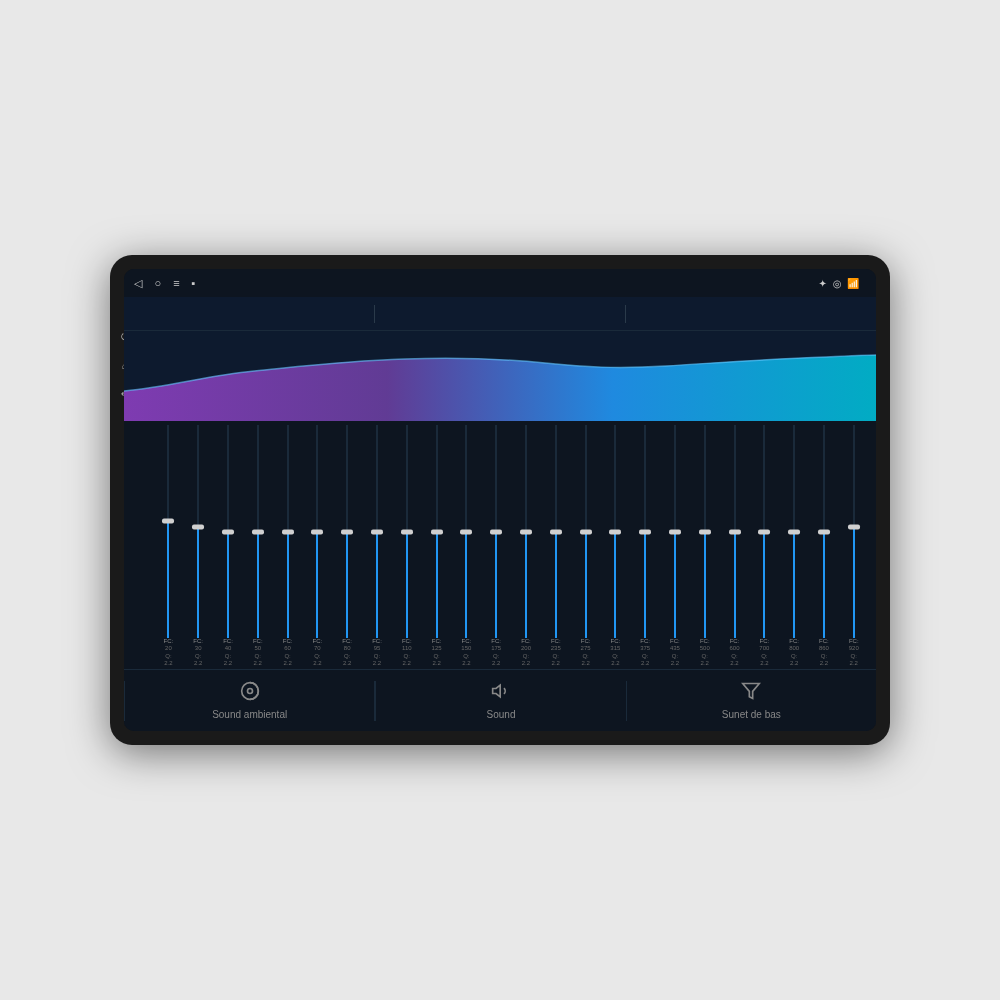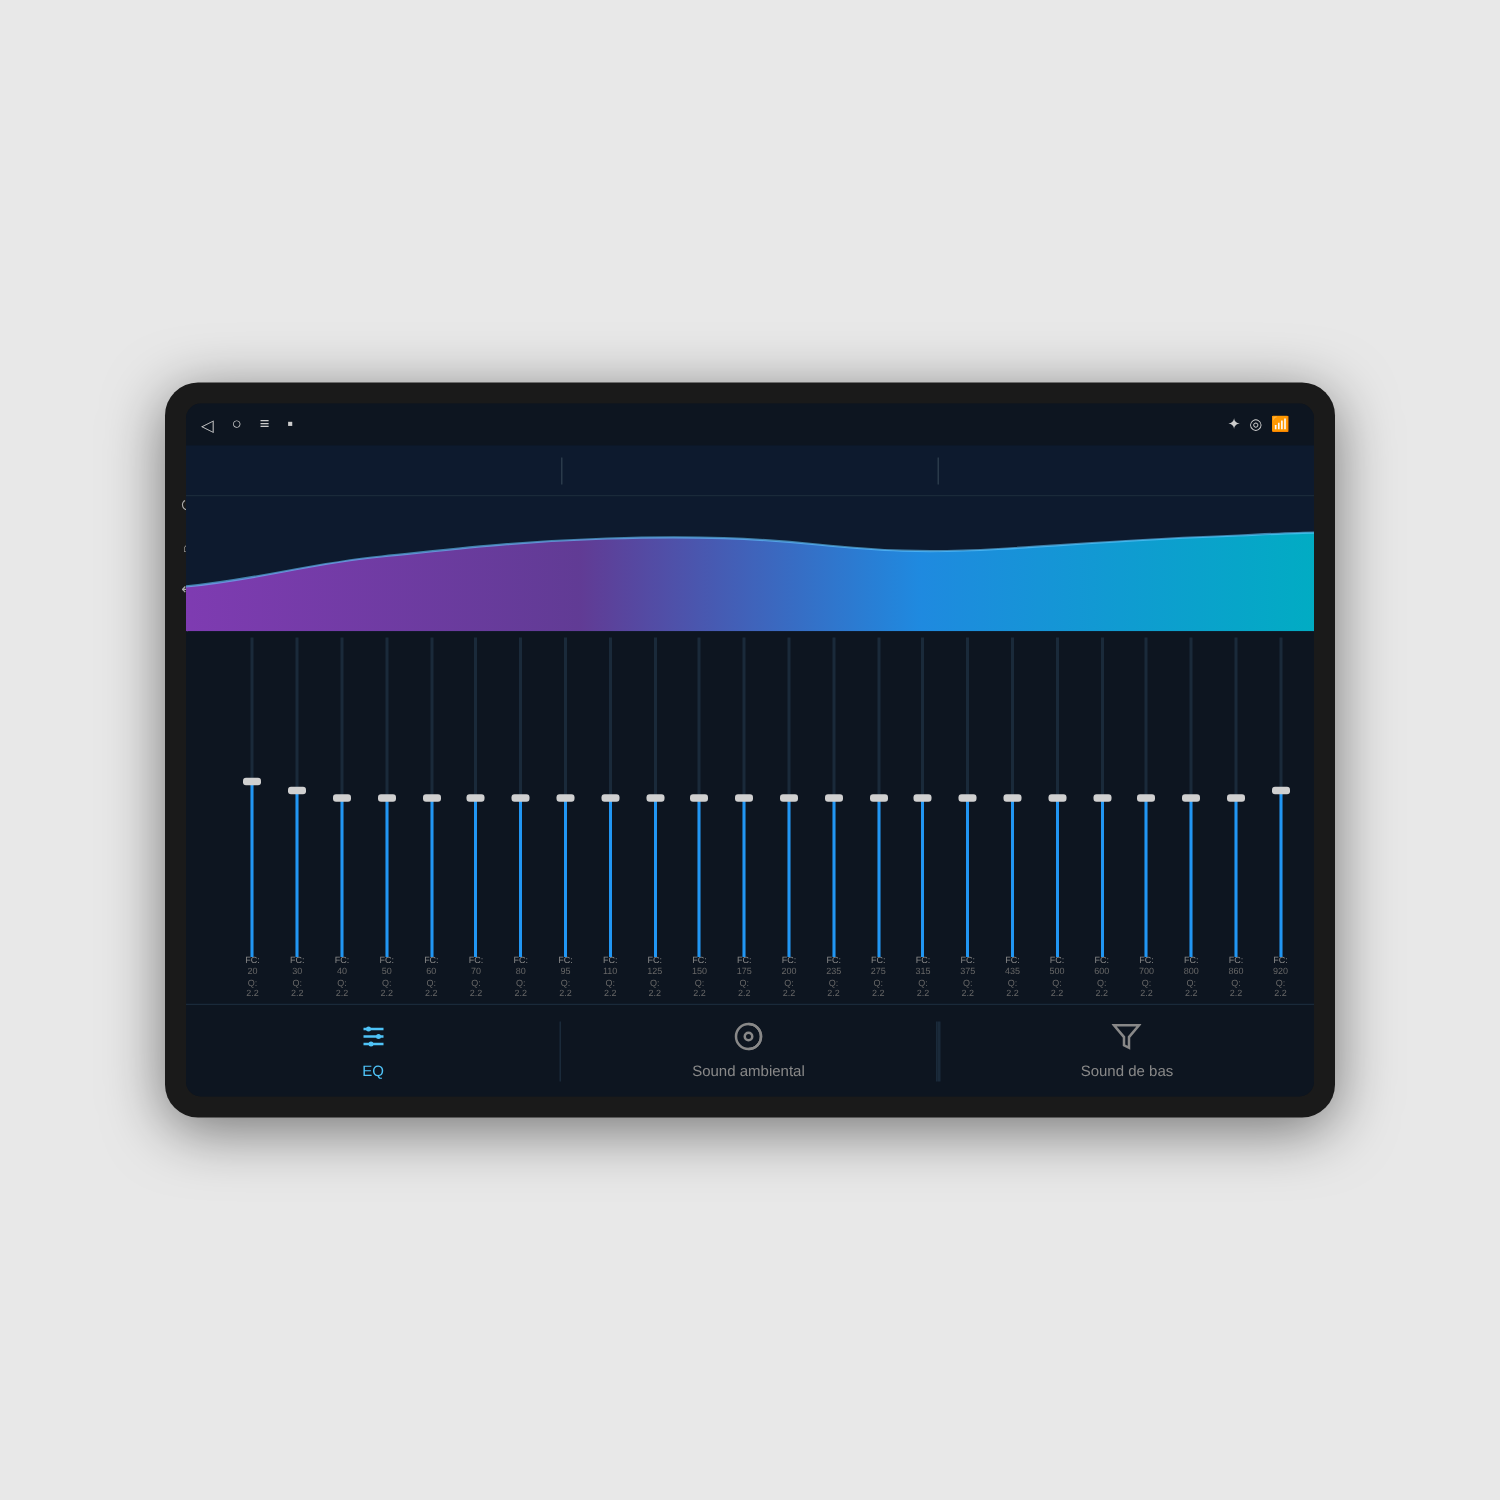--- a/index.html
+++ b/index.html
@@ -476,46 +476,42 @@
           <div class="freq-label-col"><span style="color:#888;">FC:</span><br><span>700</span><br><span style="color:#666;">Q:</span><br><span style="color:#666;">2.2</span></div>
           <div class="freq-label-col"><span style="color:#888;">FC:</span><br><span>800</span><br><span style="color:#666;">Q:</span><br><span style="color:#666;">2.2</span></div>
           <div class="freq-label-col"><span style="color:#888;">FC:</span><br><span>860</span><br><span style="color:#666;">Q:</span><br><span style="color:#666;">2.2</span></div>
           <div class="freq-label-col"><span style="color:#888;">FC:</span><br><span>920</span><br><span style="color:#666;">Q:</span><br><span style="color:#666;">2.2</span></div>
         </div>
     </div>
 
     <div class="bottom-nav">
 
       <div id="bottom-nav-items" style="display:flex;width:100%;align-items:center;">
-          <div class="nav-item active">
-            <div class="nav-icon"><svg width="20" height="20" viewBox="0 0 24 24" fill="none" stroke="currentColor" stroke-width="2">
-                <line x1="4" y1="6" x2="20" y2="6"></line>
-                <line x1="4" y1="12" x2="20" y2="12"></line>
-                <line x1="4" y1="18" x2="20" y2="18"></line>
-                <circle cx="8" cy="6" r="2" fill="currentColor" stroke="none"></circle>
-                <circle cx="16" cy="12" r="2" fill="currentColor" stroke="none"></circle>
-                <circle cx="10" cy="18" r="2" fill="currentColor" stroke="none"></circle>
-              </svg></div>
-            <span class="nav-label">EQ</span>
-          </div>
           <div class="nav-divider"></div>
           <div class="nav-item">
             <div class="nav-icon"><svg width="20" height="20" viewBox="0 0 24 24" fill="none" stroke="currentColor" stroke-width="2">
                 <circle cx="12" cy="12" r="10"></circle>
                 <circle cx="12" cy="12" r="3"></circle>
                 <path d="M12 2a10 10 0 0 1 0 20"></path>
               </svg></div>
             <span class="nav-label">Sound ambiental</span>
           </div>
           <div class="nav-divider"></div>
           <div class="nav-divider"></div>
+          <div class="nav-item">
+            <div class="nav-icon"><svg width="20" height="20" viewBox="0 0 24 24" fill="none" stroke="currentColor" stroke-width="2">
+                <polygon points="11 5 6 9 2 9 2 15 6 15 11 19 11 5"></polygon>
+                <path d="M15.54 8.46a5 5 0 0 1 0 7.07"></path>
+              </svg></div>
+            <span class="nav-label">Sound</span>
+          </div>
           <div class="nav-divider"></div>
           <div class="nav-item">
             <div class="nav-icon"><svg width="20" height="20" viewBox="0 0 24 24" fill="none" stroke="currentColor" stroke-width="2">
                 <polygon points="22 3 2 3 10 12.46 10 19 14 21 14 12.46 22 3"></polygon>
               </svg></div>
-            <span class="nav-label">Sound de bas</span>
+            <span class="nav-label">Sunet de bas</span>
           </div>
         </div>
     </div>
 
   </div>
 </div>
 
 </body></html>

